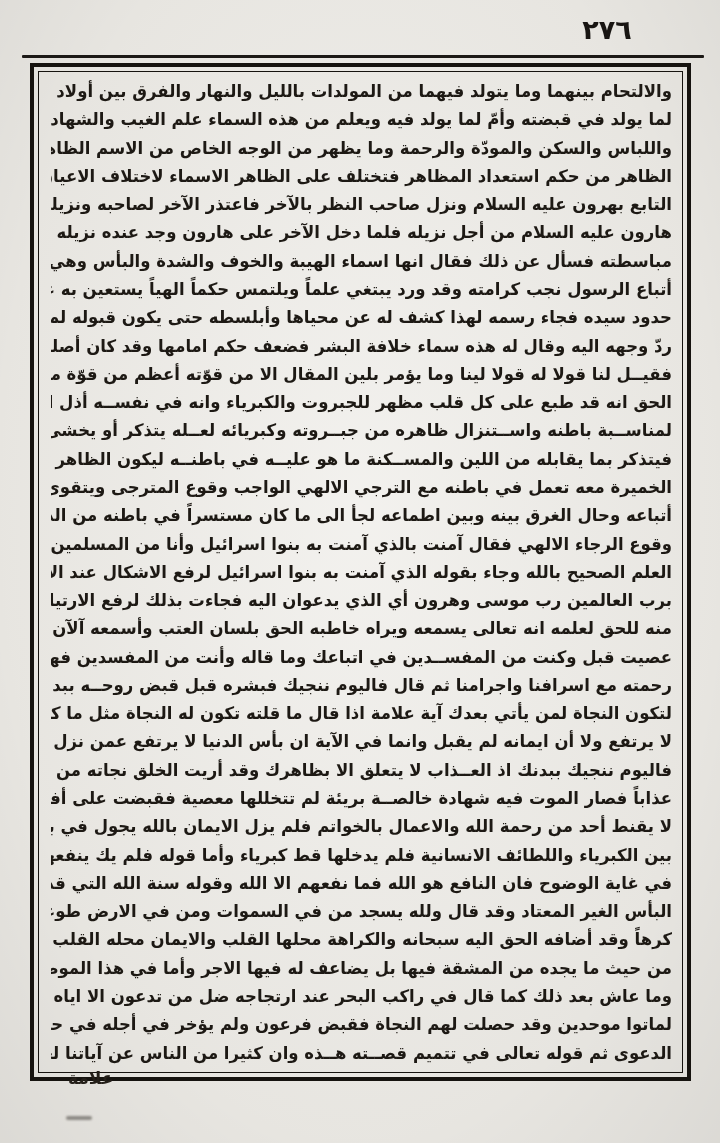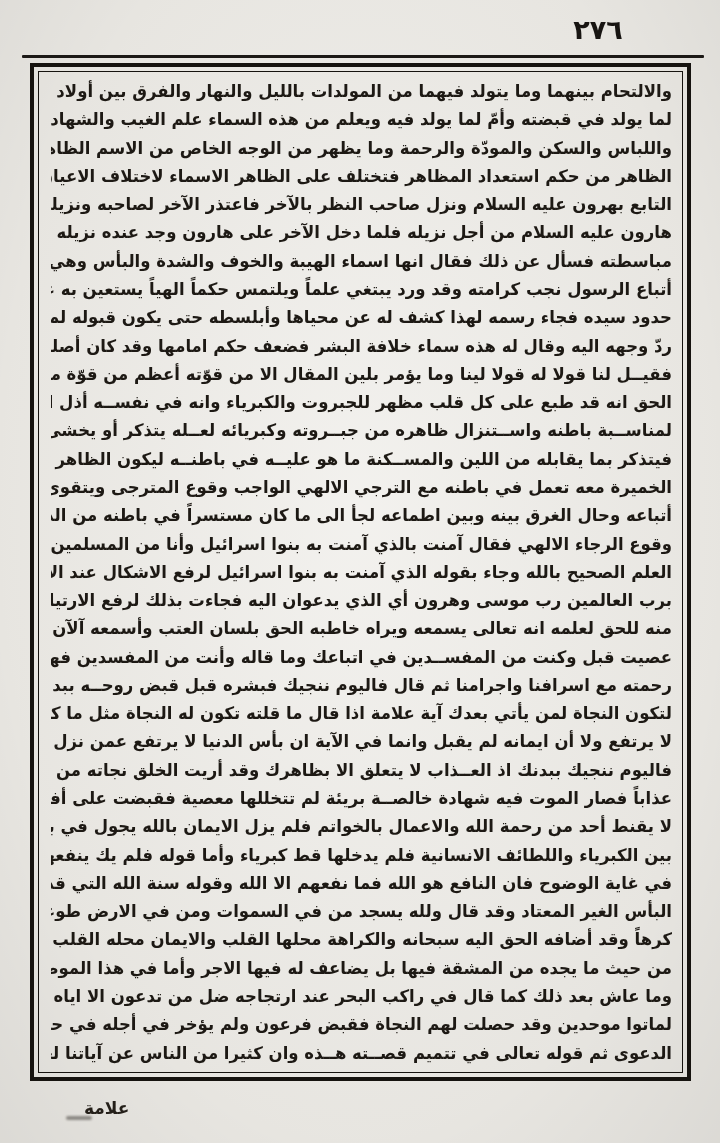--- a/index.html
+++ b/index.html
@@ -17,21 +17,21 @@
   .page {
     position: absolute;
     inset: 0;
     background:
       radial-gradient(ellipse at 50% 45%, rgba(255,255,255,0.35) 0%, rgba(0,0,0,0.02) 70%, rgba(0,0,0,0.07) 100%),
       #eceae5;
   }
   .page-number {
     position: absolute;
     top: 14px;
-    right: 77px;
+    right: 68px;
     width: 90px;
     text-align: center;
     font-size: 27px;
     font-weight: bold;
     color: #181512;
     letter-spacing: 2px;
     direction: rtl;
   }
   .top-rule {
     position: absolute;
@@ -79,27 +79,26 @@
     transform: scaleY(1.04);
   }
   
   .text-line::after {
     content: "";
     display: inline-block;
     width: 100%;
   }
   .catchword {
     position: absolute;
-    top: 1098px;
+    top: 1068px;
     left: 68px;
     font-size: 17px;
     font-weight: bold;
     color: #241f19;
     direction: rtl;
-    margin-left: 16px;
   }
   .catchword-smudge {
     position: absolute;
     top: 1116px;
     left: 66px;
     width: 26px;
     height: 4px;
     background: rgba(40, 35, 30, 0.45);
     border-radius: 2px;
     filter: blur(1px);

